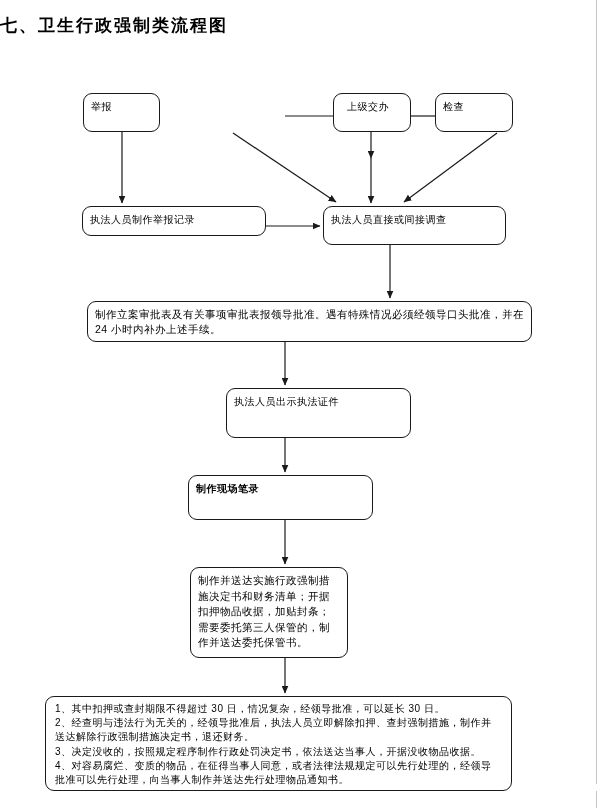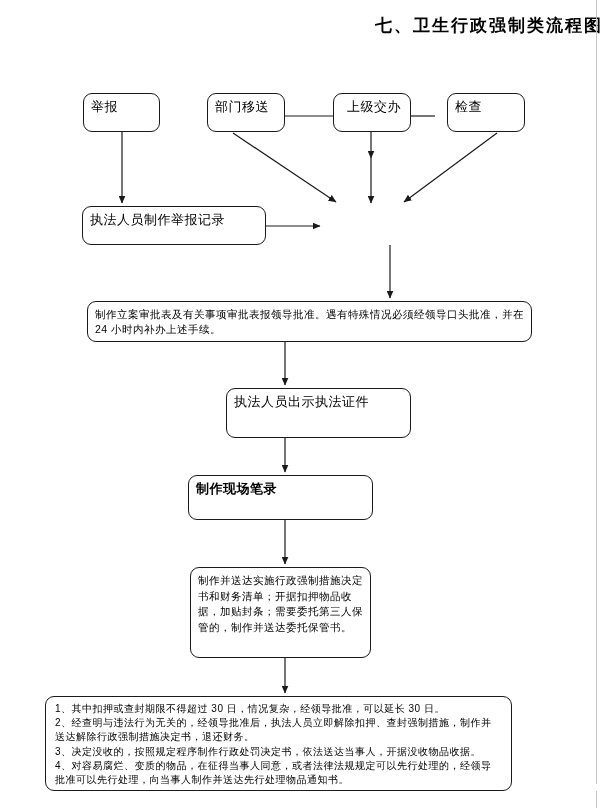--- a/index.html
+++ b/index.html
@@ -14,21 +14,21 @@
     background: #ffffff;
     font-family: "Liberation Sans", sans-serif;
     color: #000000;
     overflow: hidden;
   }
   .title {
     position: absolute;
     left: 0;
     top: 14px;
     width: 100%;
-    text-align: right;
+    text-align: left;
     font-size: 17px;
     font-weight: bold;
     letter-spacing: 2px;
     font-family: "Liberation Sans", sans-serif;
   }
   .flow-svg {
     position: absolute;
     left: 0;
     top: 0;
     width: 603px;
@@ -41,45 +41,45 @@
     border: 1.3px solid #1a1a1a;
     border-radius: 9px;
     background: #ffffff;
     padding: 5px 7px;
     font-size: 10px;
     line-height: 15px;
     letter-spacing: 0.5px;
     z-index: 2;
     overflow: hidden;
   }
-  .node.small { font-size: 13px; }
+  .node.small { font-size: 10px; }
   .node.wide  { font-size: 10.5px; line-height: 15px; }
   .node.multi { font-size: 10.5px; line-height: 15.5px; }
   .node.final { font-size: 10px; line-height: 14.2px; padding: 5px 9px; }
   .final-item { margin: 0; }
   .page-edge {
     position: absolute;
     width: 1px;
     background: #c4c4c4;
     z-index: 0;
   }
   #edge-top    { left: 596px; top: 0;     height: 784px; }
   #edge-bottom { left: 596px; top: 791px; height: 17px;  }
 
   
   #b-jubao    { left: 83px;  top: 93px;  width: 77px;  height: 39px; }
   #b-bumen    { left: 207px; top: 93px;  width: 78px;  height: 39px; }
   #b-shangji  { left: 333px; top: 93px;  width: 78px;  height: 39px; padding-left: 13px; }
-  #b-jiancha  { left: 435px; top: 93px;  width: 78px;  height: 39px; margin-left: 12px; }
-  #b-record   { left: 82px;  top: 206px; width: 184px; height: 39px; }
+  #b-jiancha  { left: 435px; top: 93px;  width: 78px;  height: 39px; }
+  #b-record   { left: 82px;  top: 206px; width: 184px; height: 30px; }
   #b-invest   { left: 323px; top: 206px; width: 183px; height: 39px; }
   #b-approval { left: 87px;  top: 301px; width: 445px; height: 41px; }
   #b-cred     { left: 200px; top: 388px; width: 185px; height: 50px; margin-left: 26px; }
   #b-notes    { left: 188px; top: 475px; width: 185px; height: 45px; font-weight: bold; }
-  #b-decision { left: 190px; top: 567px; width: 181px; height: 91px; }
+  #b-decision { left: 190px; top: 567px; width: 158px; height: 91px; }
   #b-final    { left: 45px;  top: 696px; width: 467px; height: 95px; }
 </style>
 </head>
 <body>
 
 <div class="page">
 
   <div class="title">七、卫生行政强制类流程图</div>
 
   <svg class="flow-svg" viewBox="0 0 603 808" xmlns="http://www.w3.org/2000/svg">
@@ -108,25 +108,25 @@
     <line x1="285" y1="342" x2="285" y2="385" stroke="#1a1a1a" stroke-width="1.2" marker-end="url(#arrow)"></line>
 
     <line x1="285" y1="430" x2="285" y2="472" stroke="#1a1a1a" stroke-width="1.2" marker-end="url(#arrow)"></line>
 
     <line x1="285" y1="520" x2="285" y2="564" stroke="#1a1a1a" stroke-width="1.2" marker-end="url(#arrow)"></line>
 
     <line x1="285" y1="658" x2="285" y2="693" stroke="#1a1a1a" stroke-width="1.2" marker-end="url(#arrow)"></line>
   </svg>
 
   <div class="node small" id="b-jubao">举报</div>
-  <div class="node small" id="b-bumen">部门移送</div>
   <div class="node small" id="b-shangji">上级交办</div>
   <div class="node small" id="b-jiancha">检查</div>
 
   <div class="node small" id="b-record">执法人员制作举报记录</div>
+  <div class="node small" id="b-invest">执法人员直接或间接调查</div>
 
   <div class="node wide" id="b-approval">制作立案审批表及有关事项审批表报领导批准。遇有特殊情况必须经领导口头批准，并在 24 小时内补办上述手续。</div>
 
   <div class="node small" id="b-cred">执法人员出示执法证件</div>
 
   <div class="node small" id="b-notes">制作现场笔录</div>
 
   <div class="node multi" id="b-decision">制作并送达实施行政强制措施决定书和财务清单；开据扣押物品收据，加贴封条；需要委托第三人保管的，制作并送达委托保管书。</div>
 
   <div class="node final" id="b-final">

